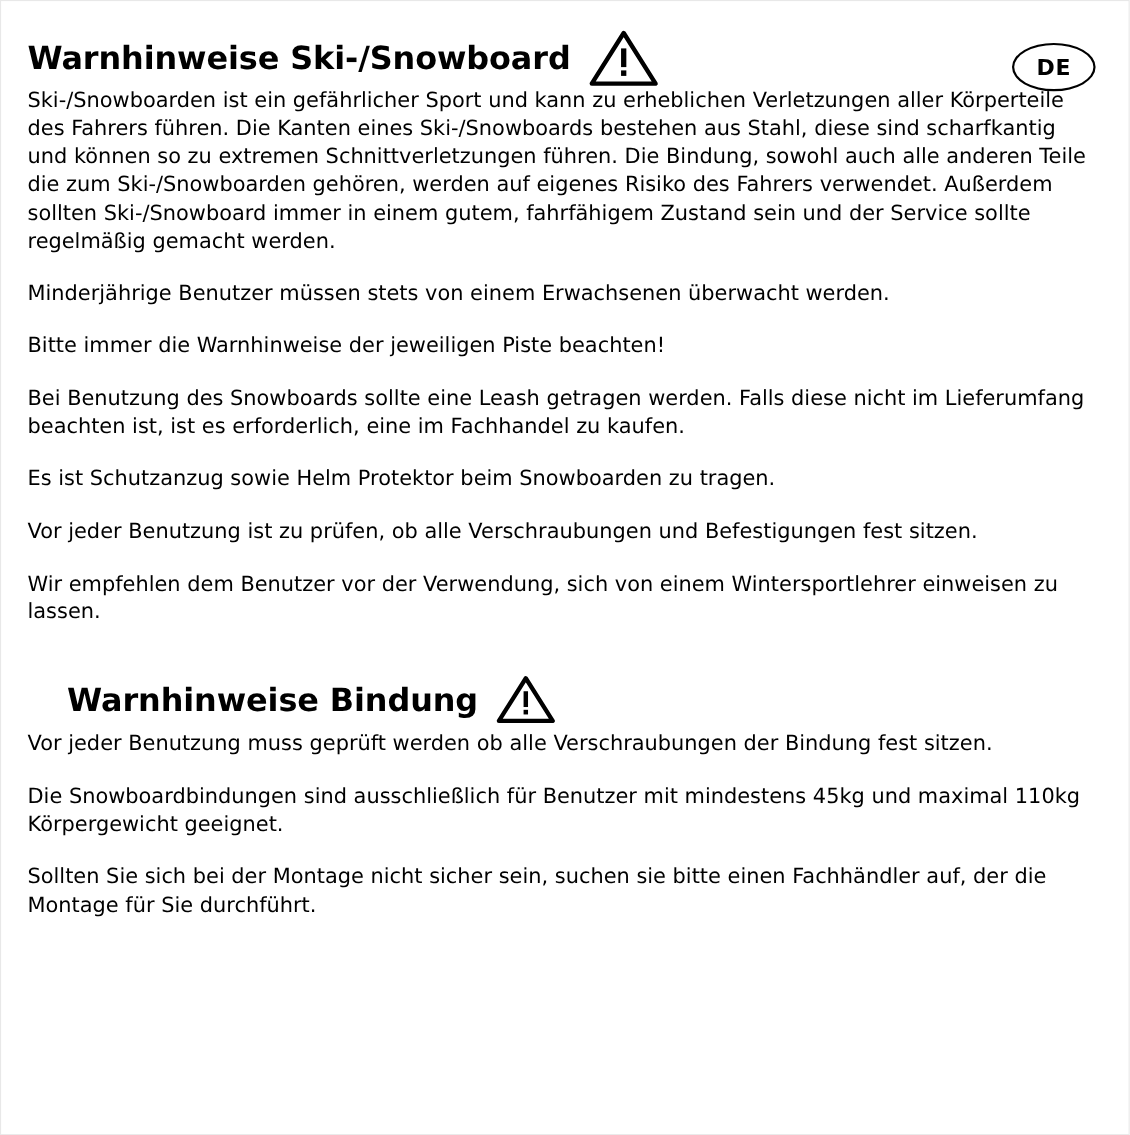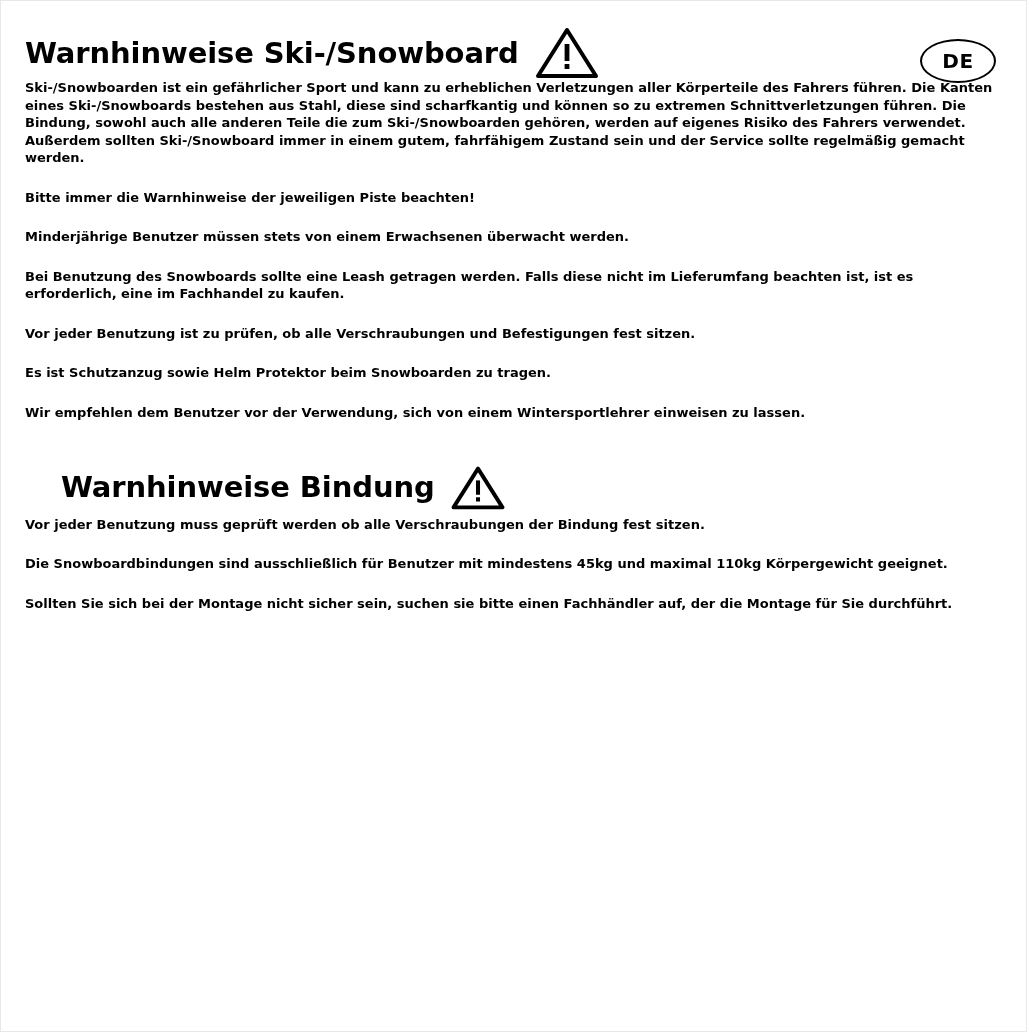--- a/index.html
+++ b/index.html
@@ -46,25 +46,24 @@
     border: 2.5px solid #000;
     border-radius: 50%;
     display: flex;
     align-items: center;
     justify-content: center;
     font-size: 20px;
     font-weight: bold;
     letter-spacing: 0.5px;
   }
   .body-text {
-    font-size: 13px;
+    font-size: 19px;
     line-height: 1.35;
     max-width: 980px;
     margin: 0;
-    font-weight: bold;
   }
   p.para {
     margin: 0 0 22px 0;
   }
   .first-para {
     margin-top: 22px;
   }
   #sec2head {
     margin-top: 44px;
     margin-bottom: 6px;
@@ -86,25 +85,25 @@
     <span>
       <svg class="warn-tri" width="64" height="52" viewBox="0 0 64 52" aria-hidden="true">
         <path d="M32 3 L61 49 L3 49 Z" fill="#ffffff" stroke="#000000" stroke-width="4" stroke-linejoin="round"></path>
         <rect x="29.6" y="17" width="4.8" height="17" fill="#000000"></rect>
         <rect x="29.6" y="37" width="4.8" height="5" fill="#000000"></rect>
       </svg>
     </span>
   </div>
 
   <p class="body-text para first-para">Ski-/Snowboarden ist ein gefährlicher Sport und kann zu erheblichen Verletzungen aller Körperteile des Fahrers führen. Die Kanten eines Ski-/Snowboards bestehen aus Stahl, diese sind scharfkantig und können so zu extremen Schnittverletzungen führen. Die Bindung, sowohl auch alle anderen Teile die zum Ski-/Snowboarden gehören, werden auf eigenes Risiko des Fahrers verwendet. Außerdem sollten Ski-/Snowboard immer in einem gutem, fahrfähigem Zustand sein und der Service sollte regelmäßig gemacht werden.</p>
+  <p class="body-text para">Minderjährige Benutzer müssen stets von einem Erwachsenen überwacht werden.</p>
   <p class="body-text para">Bitte immer die Warnhinweise der jeweiligen Piste beachten!</p>
-  <p class="body-text para">Minderjährige Benutzer müssen stets von einem Erwachsenen überwacht werden.</p>
   <p class="body-text para">Bei Benutzung des Snowboards sollte eine Leash getragen werden. Falls diese nicht im Lieferumfang beachten ist, ist es erforderlich, eine im Fachhandel zu kaufen.</p>
+  <p class="body-text para">Es ist Schutzanzug sowie Helm Protektor beim Snowboarden zu tragen.</p>
   <p class="body-text para">Vor jeder Benutzung ist zu prüfen, ob alle Verschraubungen und Befestigungen fest sitzen.</p>
-  <p class="body-text para">Es ist Schutzanzug sowie Helm Protektor beim Snowboarden zu tragen.</p>
   <p class="body-text para">Wir empfehlen dem Benutzer vor der Verwendung, sich von einem Wintersportlehrer einweisen zu lassen.</p>
 
   <div class="section-head" id="sec2head">
     <div class="section-title">Warnhinweise Bindung</div>
     <span>
       <svg class="warn-tri" width="54" height="44" viewBox="0 0 64 52" aria-hidden="true">
         <path d="M32 3 L61 49 L3 49 Z" fill="#ffffff" stroke="#000000" stroke-width="4.6" stroke-linejoin="round"></path>
         <rect x="29.6" y="17" width="4.8" height="17" fill="#000000"></rect>
         <rect x="29.6" y="37" width="4.8" height="5" fill="#000000"></rect>
       </svg>

